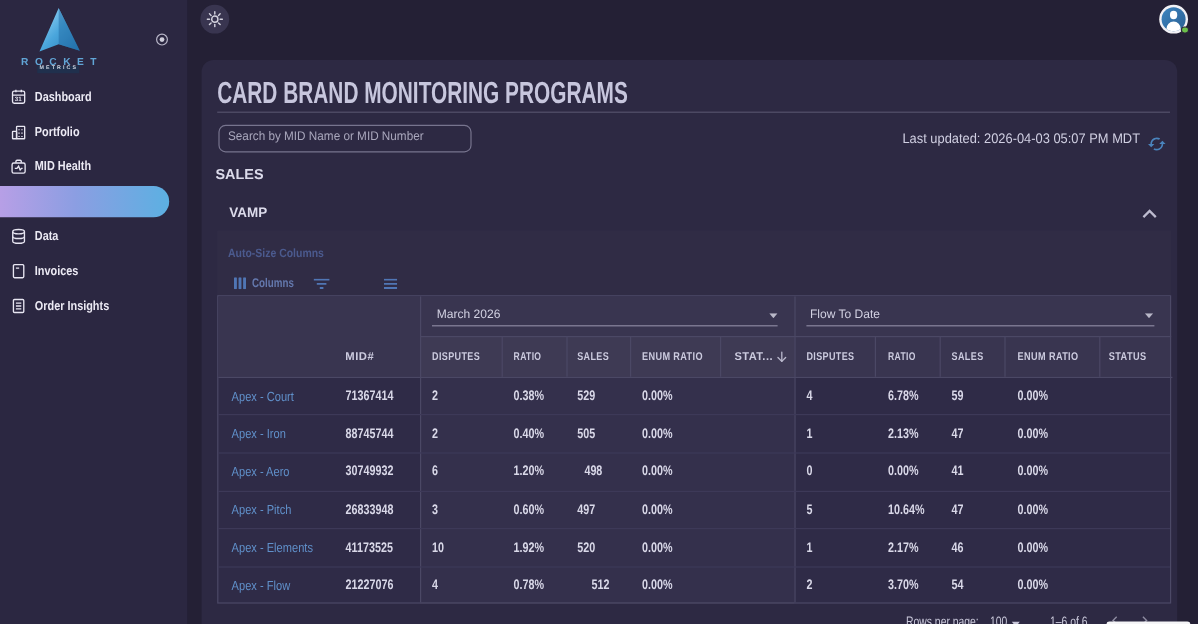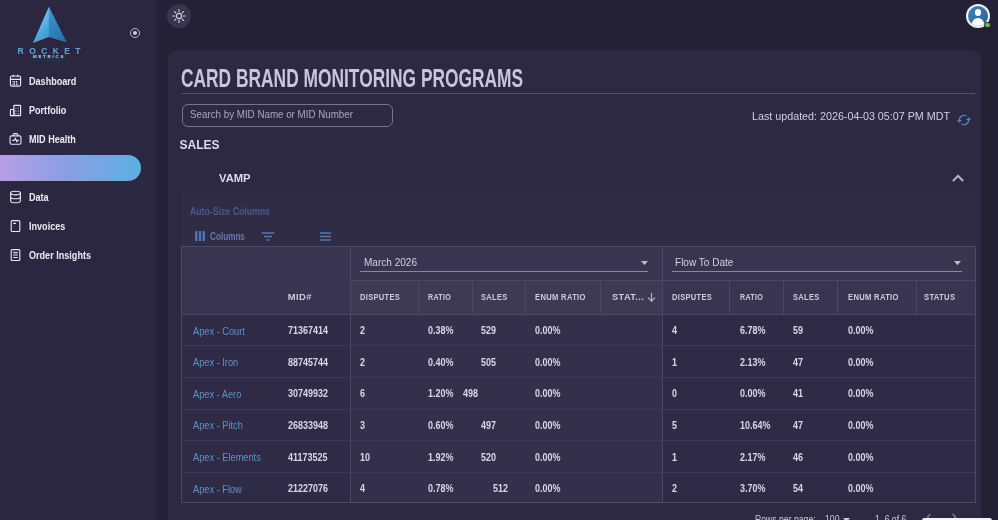--- a/index.html
+++ b/index.html
@@ -146,21 +146,21 @@
   <div class="t" style="left:180.5px; top:64px; font-size:25.5px; font-weight:700; color:#c7c6dd;"><span style="transform:scaleX(0.681);">CARD BRAND MONITORING PROGRAMS</span></div>
   <div class="abs" style="left:181px; top:92.5px; width:794px; height:1.5px; background:#55516b;"></div>
   <div id="search" class="abs"></div>
   <div class="t" style="left:190.1px; top:109.3px; font-size:10.4px; color:#a9a7bc;"><span style="transform:scaleX(0.941);">Search by MID Name or MID Number</span></div>
   <div class="t" style="left:752px; top:109.8px; font-size:11.5px; color:#d0cfe2;"><span style="transform:scaleX(0.933);">Last updated: 2026-04-03 05:07 PM MDT</span></div>
 
   <svg class="abs" style="left:955.5px; top:111.5px;" width="16" height="16" viewBox="0 0 24 24" fill="#4a84bd">
     <path d="M19 8l-4 4h3c0 3.31-2.69 6-6 6-1.01 0-1.97-.25-2.8-.7l-1.46 1.46C8.97 19.54 10.43 20 12 20c4.42 0 8-3.58 8-8h3l-4-4zM6 12c0-3.31 2.69-6 6-6 1.01 0 1.97.25 2.8.7l1.46-1.46C15.03 4.46 13.57 4 12 4c-4.42 0-8 3.58-8 8H1l4 4 4-4H6z"></path>
   </svg>
   <div class="t" style="left:179.6px; top:138px; font-size:12px; font-weight:700; color:#dcdbeb;"><span>SALES</span></div>
-  <div class="t" style="left:191.3px; top:171.5px; font-size:11.5px; font-weight:700; color:#dcdbeb;margin-left:28px;"><span style="transform:scaleX(0.976);">VAMP</span></div>
+  <div class="t" style="left:191.3px; top:171.5px; font-size:11.5px; font-weight:700; color:#dcdbeb;"><span style="transform:scaleX(0.976);">VAMP</span></div>
 
   <svg class="abs" style="left:951px; top:171px;" width="14" height="14" viewBox="0 0 14 14" fill="none" stroke="#bdbbcf" stroke-width="1.9" stroke-linecap="square">
     <polyline points="2.5,9.3 7,4.8 11.5,9.3"></polyline>
   </svg>
   <div class="t" style="left:189.6px; top:206px; font-size:10px; font-weight:700; color:#4b5a8e;"><span style="transform:scaleX(0.872);">Auto-Size Columns</span></div>
 
   <svg class="abs" style="left:194.6px; top:230.8px;" width="10" height="10" viewBox="0 0 10 10" fill="#5076b5">
     <rect x="0" y="0" width="2.4" height="10" rx="0.6"></rect>
       <rect x="3.8" y="0" width="2.4" height="10" rx="0.6"></rect>
       <rect x="7.6" y="0" width="2.4" height="10" rx="0.6"></rect>
@@ -251,21 +251,21 @@
     <div class="cell" style="left:353.3px; top:108.8px;"><span>0.00%</span></div>
     <div class="cell" style="left:489.9px; top:108.8px;"><span>1</span></div>
     <div class="cell" style="left:558px; top:108.8px;"><span>2.13%</span></div>
     <div class="cell" style="left:610.6px; top:108.8px;"><span>47</span></div>
     <div class="cell" style="left:665.5px; top:108.8px;"><span>0.00%</span></div>
 
     <div class="cell link" style="left:10.8px; top:140.7px;"><span>Apex - Aero</span></div>
     <div class="cell" style="left:105.6px; top:140.4px;"><span>30749932</span></div>
     <div class="cell" style="left:177.8px; top:140.4px;"><span>6</span></div>
     <div class="cell" style="left:245.6px; top:140.4px;"><span>1.20%</span></div>
-    <div class="cell" style="left:281px; top:140.4px;text-decoration:underline;"><span>498</span></div>
+    <div class="cell" style="left:305px; top:140.4px;text-decoration:underline;"><span>498</span></div>
     <div class="cell" style="left:353.3px; top:140.4px;"><span>0.00%</span></div>
     <div class="cell" style="left:489.9px; top:140.4px;"><span>0</span></div>
     <div class="cell" style="left:558px; top:140.4px;"><span>0.00%</span></div>
     <div class="cell" style="left:610.6px; top:140.4px;"><span>41</span></div>
     <div class="cell" style="left:665.5px; top:140.4px;"><span>0.00%</span></div>
 
     <div class="cell link" style="left:10.8px; top:172.3px;"><span>Apex - Pitch</span></div>
     <div class="cell" style="left:105.6px; top:172px;"><span>26833948</span></div>
     <div class="cell" style="left:177.8px; top:172px;"><span>3</span></div>
     <div class="cell" style="left:245.6px; top:172px;"><span>0.60%</span></div>

